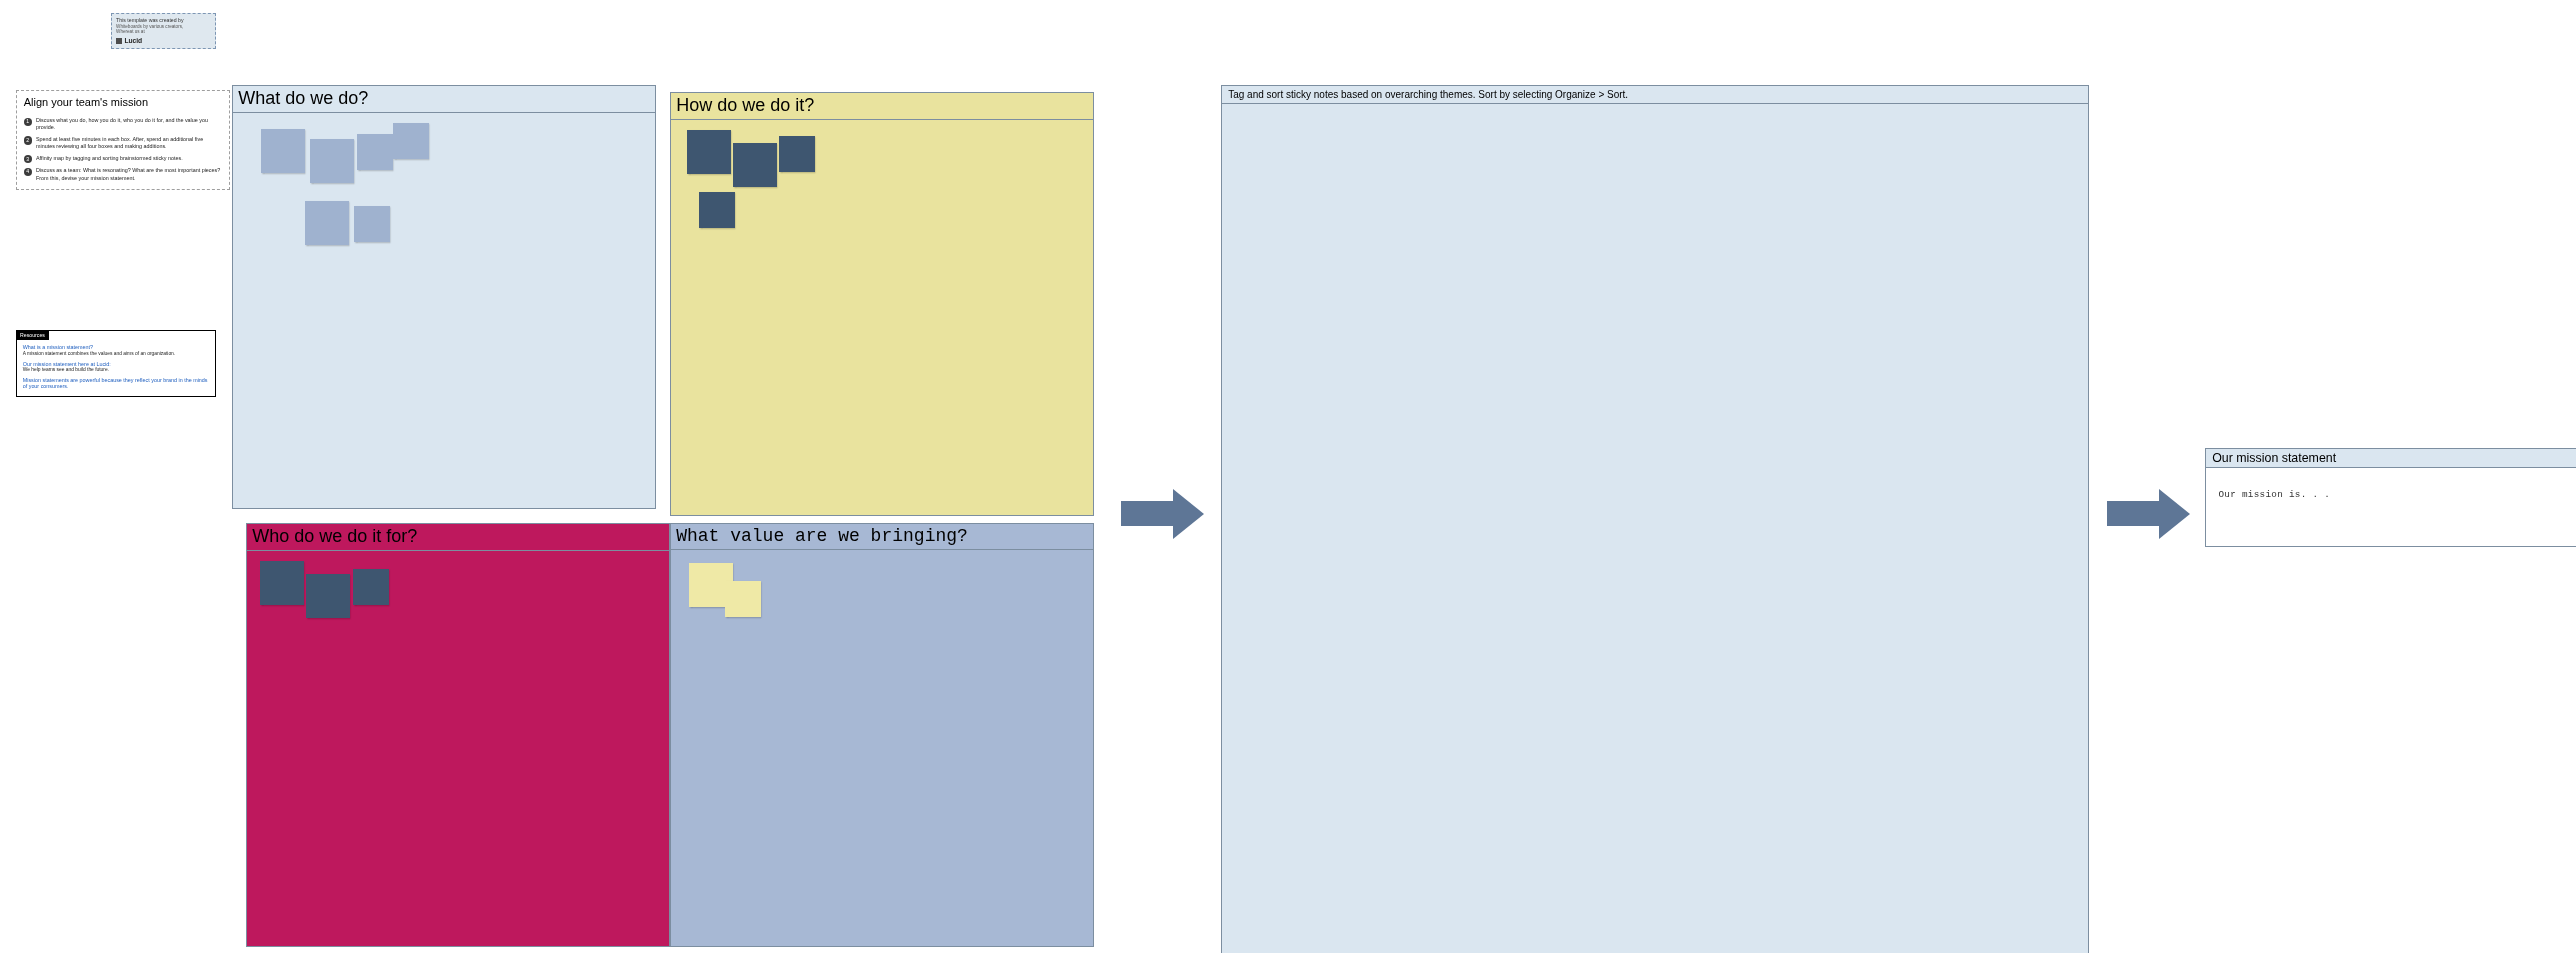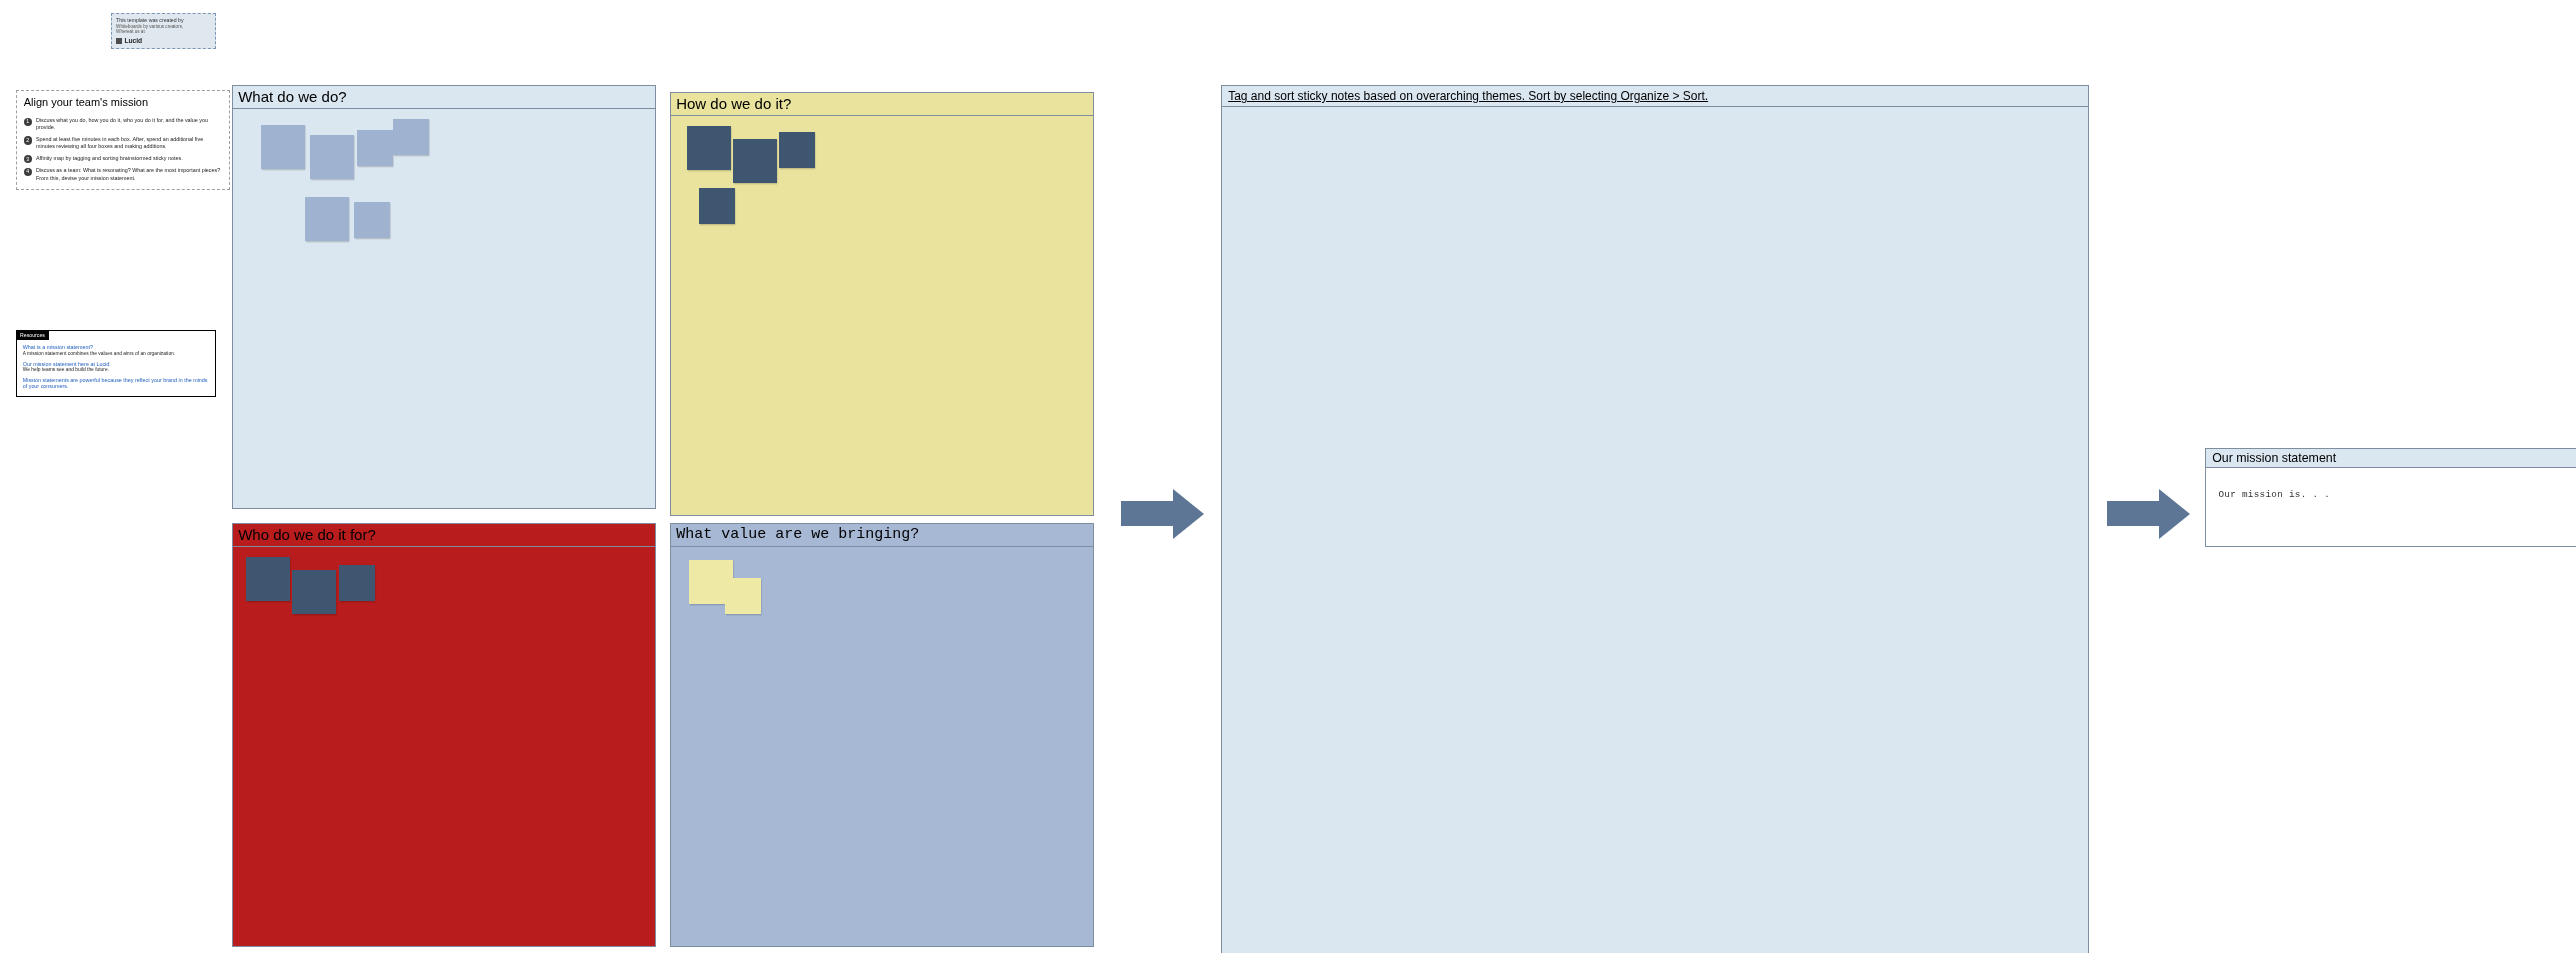--- a/index.html
+++ b/index.html
@@ -95,27 +95,27 @@
   .res-sub  { color: #222; font-size: 4.9px; margin-top:0.5px; }
   .res-group { margin-bottom: 5.2px; }
 
   
   .quad {
     border: 0.8px solid #7c8ea0;
     width: 422px;
     height: 422px;
   }
   .quad-title {
-    font-size: 15px;
+    font-size: 18px;
     padding: 2.1px 5.2px 3.1px 5.2px;
     border-bottom: 0.8px solid #7c8ea0;
   }
   .q-blue    { background: #dae6f0; }
   .q-yellow  { background: #e9e39e; }
-  .q-gray    { background: #b91c1c; }
+  .q-gray    { background: #be185d; margin-left: 14px; }
   .q-steel   { background: #a7b8d4; font-family: Liberation Mono, monospace; }
 
   
   .sticky {
     position: absolute;
     width: 44px; height: 44px;
     box-shadow: 0.5px 1px 1.5px rgba(0,0,0,.25);
   }
   .sticky.sm { width: 36px; height: 36px; }
   .st-blue  { background:#9fb2cf; }
@@ -129,21 +129,21 @@
   .affinity {
     background:#dae6f0;
     border:0.8px solid #7c8ea0;
     width: 866px; height: 876px;
   }
   .aff-head {
     padding: 2.1px 6.2px 0 6.2px;
     border-bottom:0.8px solid #7c8ea0;
   }
   .aff-title { font-size:12.4px; }
-  .aff-sub   { font-size:12px; padding:1px 0 3.1px 0;text-decoration:underline; }
+  .aff-sub   { font-size:10px; padding:1px 0 3.1px 0; }
   .arrow-body {
     position:absolute; background:#5e7696;
   }
   .arrow-head {
     position:absolute;
     width:0; height:0;
     border-top: 25px solid transparent;
     border-bottom: 25px solid transparent;
     border-left: 31px solid #5e7696;
   }

